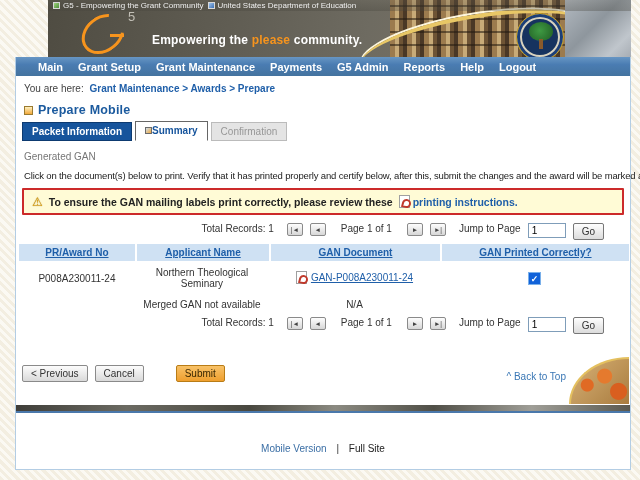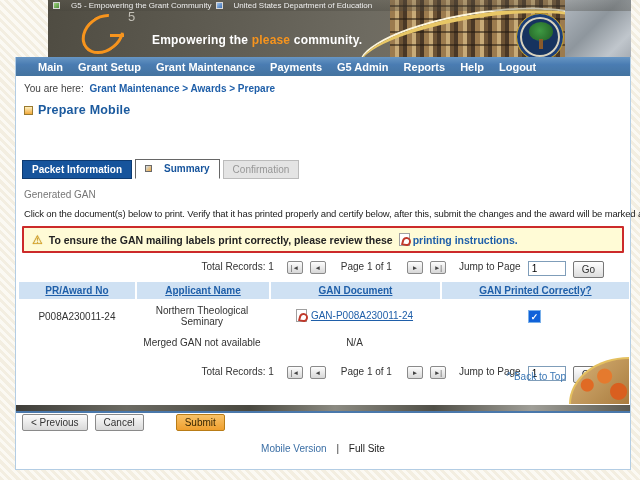--- a/index.html
+++ b/index.html
@@ -6,21 +6,21 @@
   html,body { width:640px; height:480px; }
   body { font-family:"Liberation Sans", sans-serif; }
   .stage { position:relative; width:640px; height:480px; overflow:hidden;
     background:repeating-linear-gradient(45deg,#f3eee1 0 3px,#fbf9f3 3px 6px); }
 
   
   .header-strip { position:absolute; left:48px; top:0; width:583px; height:57px;
     background:linear-gradient(100deg,#4f4c42 0%,#625f55 35%,#6e6b61 55%,#7a7265 75%,#8a8277 100%); overflow:hidden; }
   .title-bar { position:absolute; top:0; left:0; right:0; height:11px; display:flex; align-items:center;
     gap:4px; padding-left:5px; font-size:8px; color:#eee; background:linear-gradient(#64615745,#45433b55); z-index:6; white-space:nowrap; }
-  .title-seg { display:flex; align-items:center; gap:11px; }
+  .title-seg { display:flex; align-items:center; gap:3px; }
   .mini-icon { width:7px; height:7px; border:1px solid #d8d8d8; display:inline-block; }
   .mini-icon.green { background:linear-gradient(135deg,#9ed27f,#4f8f3a); }
   .mini-icon.blue  { background:linear-gradient(135deg,#9fc3ee,#3c6fb2); }
   .g-arc { position:absolute; left:32px; top:16px; width:46px; height:36px; border:3px solid #f7941d;
     border-right-color:transparent; border-radius:50%; transform:rotate(-38deg); z-index:5; }
   .g-bar { position:absolute; left:62px; top:34px; width:14px; height:3px; background:#f7941d; z-index:5; }
   .logo-5 { position:absolute; left:80px; top:9px; color:#c2bfb6; font-size:13px; z-index:5; }
   .tagline { position:absolute; left:104px; top:33px; font-size:12px; font-weight:bold; color:#fff;
     letter-spacing:.2px; z-index:5; white-space:nowrap; }
   .tagline .accent { color:#f7941d; }
@@ -52,21 +52,21 @@
   .breadcrumb .path { color:#1f5fa9; font-weight:bold; margin-left:3px; }
 
   .title-row { display:flex; align-items:center; gap:5px; margin:5px 0 4px 8px; }
   .title-icon { width:9px; height:9px; border:1px solid #9a7a30; background:linear-gradient(#fdf0c0,#f2a93b); }
   .page-title { font-size:12.5px; font-weight:bold; color:#1b5a9e; letter-spacing:.2px; }
 
   .tabs { display:flex; align-items:flex-end; gap:3px; padding-left:6px; }
   .tab { font-size:10px; padding:3px 9px; white-space:nowrap; }
   .tab.dark { background:#16549c; color:#fff; font-weight:bold; border:1px solid #0d3a70; }
   .tab.active { background:#fff; color:#16549c; font-weight:bold; border:1px solid #666; border-bottom-color:#fff;
-    display:flex; align-items:center; gap:12px; padding-bottom:4px;margin-top:38px; }
+    display:flex; align-items:center; gap:0; padding-bottom:4px; }
   .tab.disabled { background:#e4e4e4; color:#979797; border:1px solid #bbb; }
   .tab-icon { width:7px; height:7px; border:1px solid #6a6a6a; background:linear-gradient(135deg,#cfe0f0,#f2a93b); }
 
   .section-label { margin:10px 0 0 8px; font-size:10px; color:#767676; }
   .instructions { margin:8px 0 0 8px; font-size:9.5px; letter-spacing:-0.15px; color:#222; white-space:nowrap; }
 
   .warning-box { display:flex; align-items:center; gap:6px; margin:7px 6px 5px 6px;
     border:2px solid #cc2a2a; background:#fffbd6; padding:5px 8px; border-radius:1px; }
   .warning-icon { color:#e6a817; font-size:12px; line-height:10px; text-shadow:0 0 1px #7a5a00; }
   .warning-text { font-size:10.5px; font-weight:bold; color:#222; white-space:nowrap; }
@@ -78,21 +78,21 @@
   .pager .total { margin-right:6px; }
   .pager-btn { width:16px; height:13px; font-size:6.5px; line-height:10px; text-align:center; color:#444;
     border:1px solid #8a8a8a; background:linear-gradient(#fdfdfd,#d7d7d7); padding:0; border-radius:2px; }
   .page-of { margin:0 8px; }
   .jump-label { margin-left:6px; }
   .jump-input { width:38px; height:15px; border:1px solid #7f9db9; font-size:10px; padding:1px 3px;
     font-family:"Liberation Sans",sans-serif; }
   .go-btn { height:17px; font-size:10px; padding:0 8px; color:#333; border:1px solid #777;
     background:linear-gradient(#fefefe,#dcdcdc); border-radius:2px; }
 
-  table.gan { width:610px; margin:1px 3px 11px 3px; border-collapse:separate; border-spacing:0; table-layout:fixed; }
+  table.gan { width:610px; margin:1px 3px 0 3px; border-collapse:separate; border-spacing:0; table-layout:fixed; }
   table.gan th { background:#cfe1f3; padding:3px 2px; font-size:10px; }
   table.gan th + th { border-left:2px solid #fff; }
   table.gan th a { color:#1f5fa9; font-weight:bold; text-decoration:underline; white-space:nowrap; }
   table.gan td { font-size:10px; color:#333; text-align:center; padding:6px 2px 4px; }
   .gan-link { color:#1f5fa9; text-decoration:underline; display:inline-flex; align-items:center; gap:4px; }
 
   .pdf-icon { display:inline-block; position:relative; width:11px; height:13px; background:#fff;
     border:1px solid #a0a0a0; vertical-align:-2px; }
   .pdf-icon::after { content:""; position:absolute; left:2px; top:3px; width:5px; height:5px;
     border:2px solid #c0392b; border-radius:50% 50% 50% 0; transform:rotate(15deg); }

